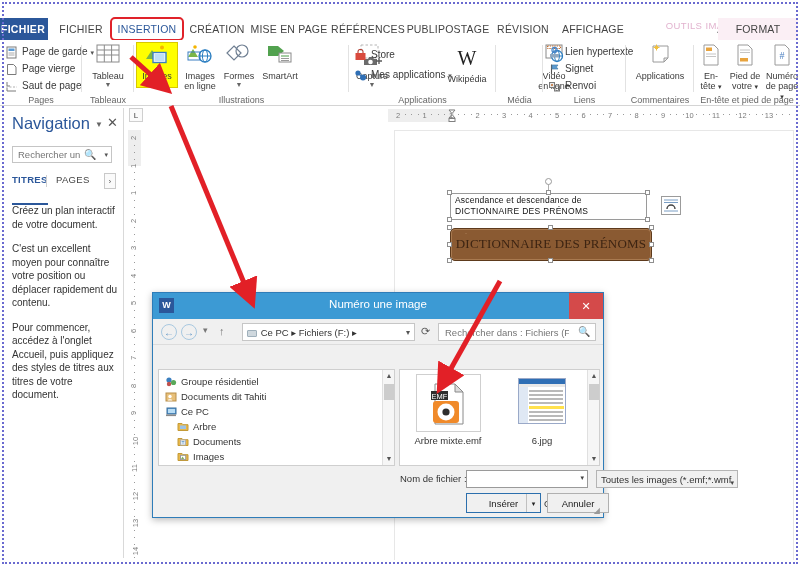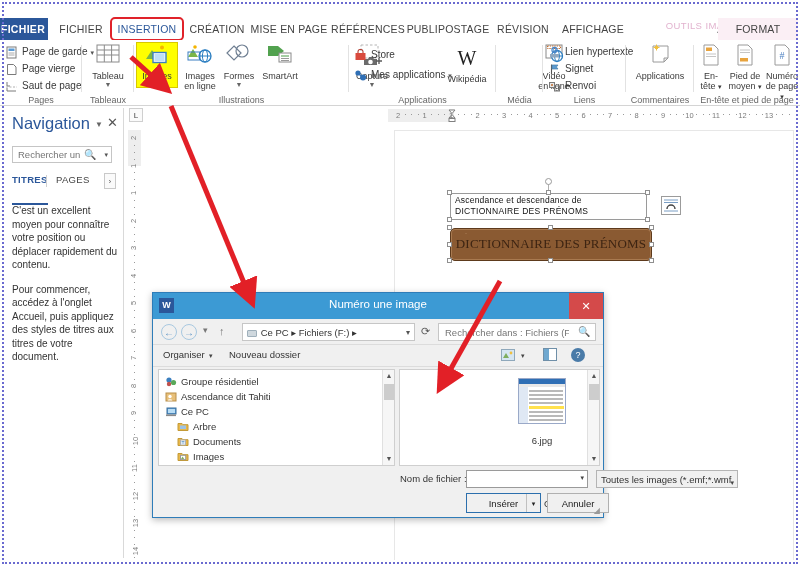--- a/index.html
+++ b/index.html
@@ -558,21 +558,21 @@
       <div class="bigbtn" style="left:32px;width:38px;">
         <span class="ic">
           <svg width="24" height="24" viewBox="0 0 24 24">
               <path d="M5 2 h10 l4 4 v16 H5 z" fill="#fff" stroke="#9a9a9a"></path>
               <rect x="7" y="15" width="8" height="3.5" fill="#e8a33d"></rect>
               <line x1="7" y1="7" x2="17" y2="7" stroke="#c5c5c5"></line>
               <line x1="7" y1="9.5" x2="17" y2="9.5" stroke="#c5c5c5"></line>
             </svg>
         </span>
         <span class="cap">Pied de</span>
-        <span class="cap"><span>moyen</span> <span style="font-size:7px;">▾</span></span>
+        <span class="cap"><span>votre</span> <span style="font-size:7px;">▾</span></span>
       </div>
       <div class="bigbtn" style="left:70px;width:36px;">
         <span class="ic">
           <svg width="24" height="24" viewBox="0 0 24 24">
               <path d="M5 2 h10 l4 4 v16 H5 z" fill="#fff" stroke="#9a9a9a"></path>
               <text x="12" y="16" font-size="10" fill="#4a7fc1" text-anchor="middle" font-family="Liberation Serif, serif">#</text>
             </svg>
         </span>
         <span class="cap">Numéro</span>
         <span class="cap"><span>de page</span> <span style="font-size:7px;">▾</span></span>
@@ -590,20 +590,21 @@
       <span class="mag">🔍</span>
       <span class="dd">▾</span>
     </div>
     <div class="nav-tabs">
       <div class="nav-tab sel" style="left:0;">TITRES</div>
       <div class="nav-tabsep"></div>
       <div class="nav-tab unsel" style="left:44px;">PAGES</div>
       <div class="nav-more">›</div>
     </div>
     <div class="nav-body">
+      <p>Créez un plan interactif de votre document.</p>
       <p>C'est un excellent moyen pour connaître votre position ou déplacer rapidement du contenu.</p>
       <p>Pour commencer, accédez à l'onglet Accueil, puis appliquez des styles de titres aux titres de votre document.</p>
     </div>
   </div>
 
   <div class="corner-btn">L</div>
   <div class="hruler" id="hruler">
     <div class="seg-gray" style="width:66px;"></div>
     <div class="indent-mark">
       <svg width="8" height="13" viewBox="0 0 8 13">
@@ -794,54 +795,37 @@
         <span>Ce PC  ▸  Fichiers (F:)  ▸</span>
         <span class="cdd">▾</span>
       </div>
       <div class="refresh">⟳</div>
       <div class="dsearch">
         <input value="" placeholder="Rechercher dans : Fichiers (F:)" style="">
         <span class="m">🔍</span>
       </div>
     </div>
 
-    <div class="tools">
-      <div class="tb" style="left:10px;">Organiser</div>
-      <div class="tbdd" style="left:56px;">▾</div>
-      <div class="tb" style="left:76px;">Nouveau dossier</div>
-      <div class="vicon" style="left:348px;">
-        <svg width="12" height="10" viewBox="0 0 12 10">
-            <rect x="0" y="0" width="12" height="10" fill="#d6e6f2"></rect>
-            <path d="M1 8 L4 3 L7 8 Z" fill="#7fae5e"></path>
-            <circle cx="9" cy="3" r="1.4" fill="#f0c040"></circle>
-          </svg>
-      </div>
-      <div class="tbdd" style="left:368px;">▾</div>
-      <div class="vicon2" style="left:390px;">
-          <i></i>
-        </div>
-      <div class="helpc" style="left:418px;">?</div>
-    </div>
 
     <div class="leftpane">
       <div class="tree-item" style="top:4px;left:6px;">
         <span class="ti"><svg width="12" height="11" viewBox="0 0 12 11">
               <circle cx="4" cy="4" r="2.6" fill="#3b7fbf"></circle>
               <circle cx="8.5" cy="6.5" r="2.6" fill="#5aa85a"></circle>
               <circle cx="4" cy="8" r="2.2" fill="#c0504d"></circle>
             </svg></span>
         <span class="lbl">Groupe résidentiel</span>
       </div>
       <div class="tree-item" style="top:19px;left:6px;">
         <span class="ti"><svg width="12" height="11" viewBox="0 0 12 11">
               <rect x="1" y="2" width="10" height="8" fill="#e8c07a" stroke="#b98f4a"></rect>
               <circle cx="5" cy="5.5" r="1.7" fill="#fff"></circle>
               <path d="M2.5 9.5 a2.7 2.2 0 0 1 5 0" fill="#fff"></path>
             </svg></span>
-        <span class="lbl">Ascendance dit Tahiti</span>
+        <span class="lbl">Documents dit Tahiti</span>
       </div>
       <div class="tree-item" style="top:34px;left:6px;">
         <span class="ti"><svg width="12" height="11" viewBox="0 0 12 11">
               <rect x="2" y="2" width="9" height="6" fill="#5b9bd5" stroke="#3a6e9a"></rect>
               <rect x="3" y="3" width="7" height="4" fill="#b8dcf4"></rect>
               <rect x="1" y="8.5" width="10" height="1.6" fill="#8a8a8a"></rect>
             </svg></span>
         <span class="lbl">Ce PC</span>
       </div>
       <div class="tree-item" style="top:49px;left:18px;">
@@ -869,20 +853,36 @@
         <span class="lbl">Images</span>
       </div>
       <div class="sbar">
         <div class="up">▲</div>
         <div class="thumb"></div>
         <div class="dn">▼</div>
       </div>
     </div>
 
     <div class="rightpane">
+      <div class="filecell sel" style="left:4px;">
+        <div class="box">
+          <div class="emf-ic">
+            <svg width="46" height="46" viewBox="0 0 46 46">
+              <path d="M10 3 h20 l8 8 v32 H10 z" fill="#fff" stroke="#8a8a8a"></path>
+              <path d="M30 3 v8 h8 z" fill="#dcdcdc" stroke="#8a8a8a"></path>
+              <rect x="6" y="10" width="17" height="9" fill="#2e2e2e"></rect>
+              <text x="14.5" y="17.5" font-size="7.5" fill="#fff" text-anchor="middle" font-family="Liberation Sans, sans-serif">EMF</text>
+              <rect x="8" y="20" width="26" height="22" rx="3" fill="#f08a2a"></rect>
+              <circle cx="21" cy="31" r="8.5" fill="#fff"></circle>
+              <circle cx="21" cy="31" r="3.6" fill="#2e2e2e"></circle>
+            </svg>
+          </div>
+        </div>
+        <div class="nm">Arbre mixte.emf</div>
+      </div>
       <div class="filecell" style="left:98px;">
         <div class="box">
           <div class="jpg-thumb">
             <div class="tbarb"></div>
             <div class="mbar"></div>
             <div class="sideb"></div>
             <div class="row" style="top:11px;left:10px;width:34px;"></div>
             <div class="row" style="top:15px;left:10px;width:34px;"></div>
             <div class="row" style="top:19px;left:10px;width:34px;"></div>
             <div class="row" style="top:23px;left:10px;width:34px;"></div>

